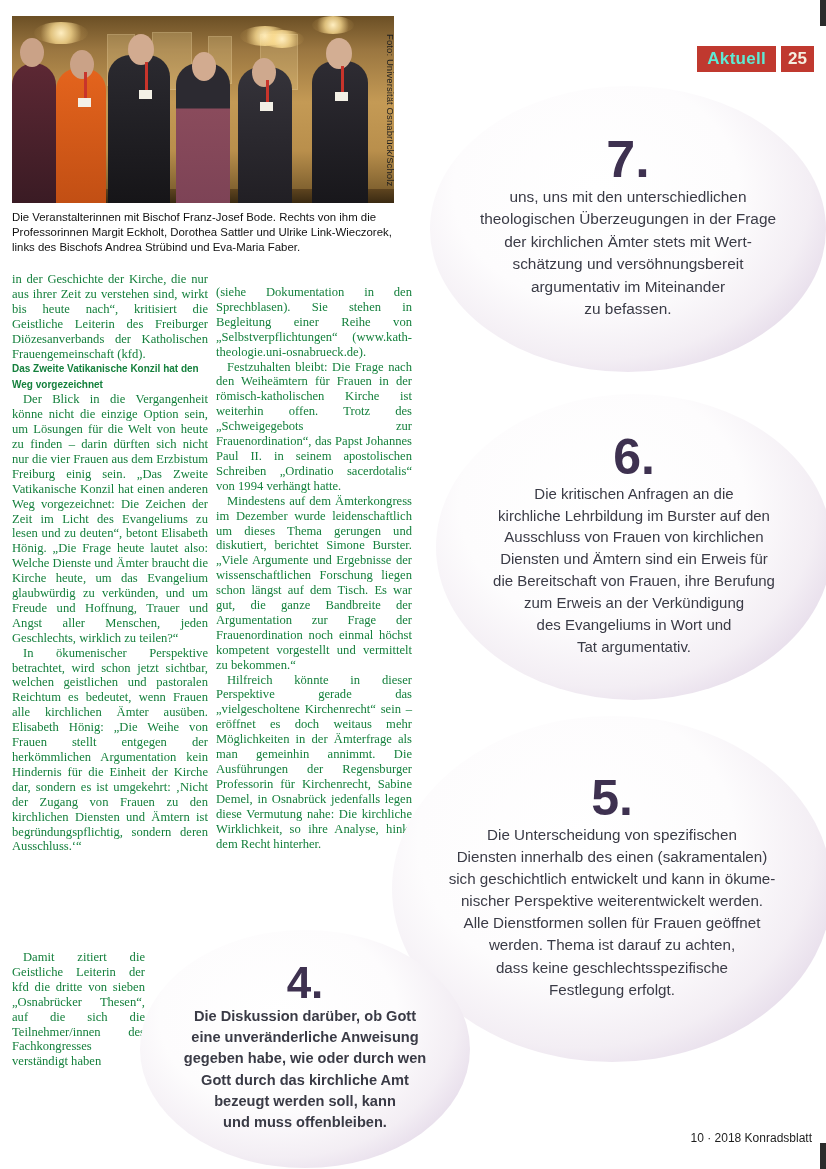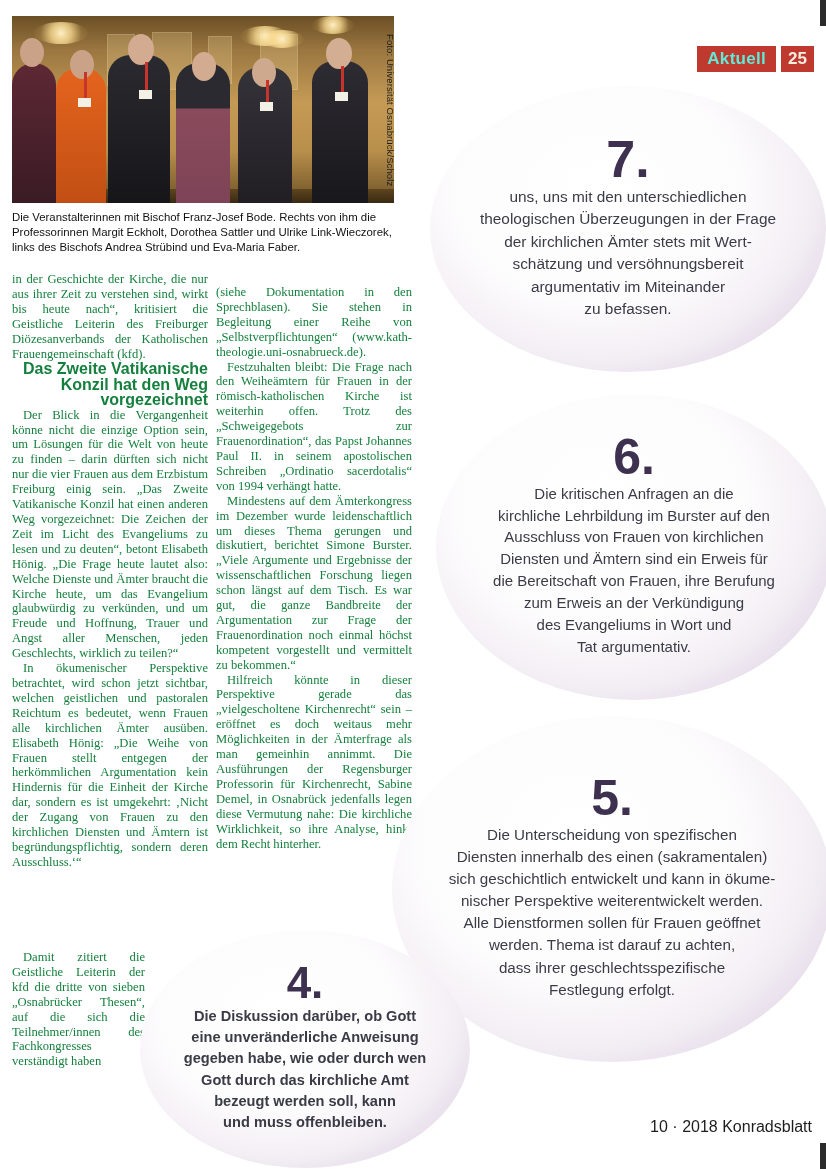--- a/index.html
+++ b/index.html
@@ -71,22 +71,22 @@
     font-family:"Liberation Serif", serif;
     font-size:12.6px;line-height:14.9px;
     text-align:justify;
     color:#15803d;
     -webkit-hyphens:none;hyphens:none;
   }
   .col p{margin:0;}
   .col p.indent{text-indent:11px;}
   .subhead{
     font-family:"Liberation Sans", sans-serif;
-    font-weight:700;font-size:16px;line-height:15.4px;
-    text-align:right;
+    font-weight:700;font-size:10px;line-height:15.4px;
+    text-align:left;
     margin:11px 0 9px 0;
   }
   #col1{left:12px;top:272px;width:196px;}
   #col1-narrow{left:12px;top:950px;width:133px;}
   #col2{left:216px;top:272px;width:196px;margin-top:13px;}
 
   
   .bubble{
     position:absolute;border-radius:50%;
     display:flex;flex-direction:column;align-items:center;justify-content:center;
@@ -126,23 +126,23 @@
   #bubble5 .txt{font-size:15.2px;}
   
   #bubble4{left:140px;top:930px;width:330px;height:238px;}
   #bubble4 .num{font-size:44px;}
   #bubble4 .txt{font-size:14.6px;font-weight:bold;}
 
   .bubble .txt span{display:block;}
 
   
   .footer{
-    position:absolute;right:14px;bottom:33px;
-    font-family:"Liberation Sans", sans-serif;
-    font-size:16px;color:#1d1d1d;
+    position:absolute;right:14px;bottom:24px;
+    font-family:"Liberation Sans", sans-serif;
+    font-size:12px;color:#1d1d1d;
   }
 </style>
 </head>
 <body>
 
 <div class="page">
 
   <div class="trim-top"></div>
   <div class="trim-bottom"></div>
 
@@ -249,21 +249,21 @@
     <div class="bg"></div>
     <div class="inner">
       <div class="num">5.</div>
       <div class="txt">
           <span>Die Unterscheidung von spezifischen</span>
           <span>Diensten innerhalb des einen (sakramentalen)</span>
           <span>sich geschichtlich entwickelt und kann in ökume-</span>
           <span>nischer Perspektive weiterentwickelt werden.</span>
           <span>Alle Dienstformen sollen für Frauen geöffnet</span>
           <span>werden. Thema ist darauf zu achten,</span>
-          <span>dass ihrer geschlechtsspezifische</span>
+          <span>dass keine geschlechtsspezifische</span>
           <span>Festlegung erfolgt.</span>
         </div>
     </div>
   </div>
 
   <div class="bubble" id="bubble4">
     <div class="bg"></div>
     <div class="inner">
       <div class="num">4.</div>
       <div class="txt">

